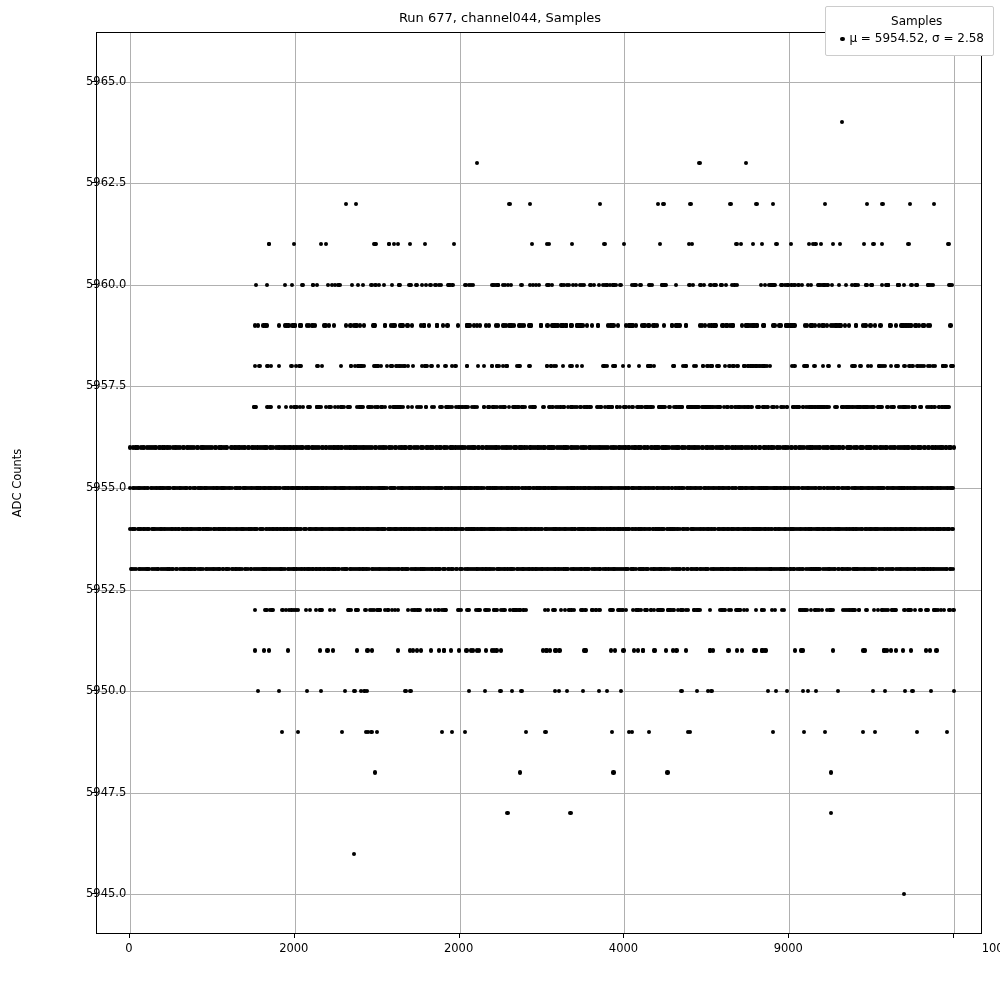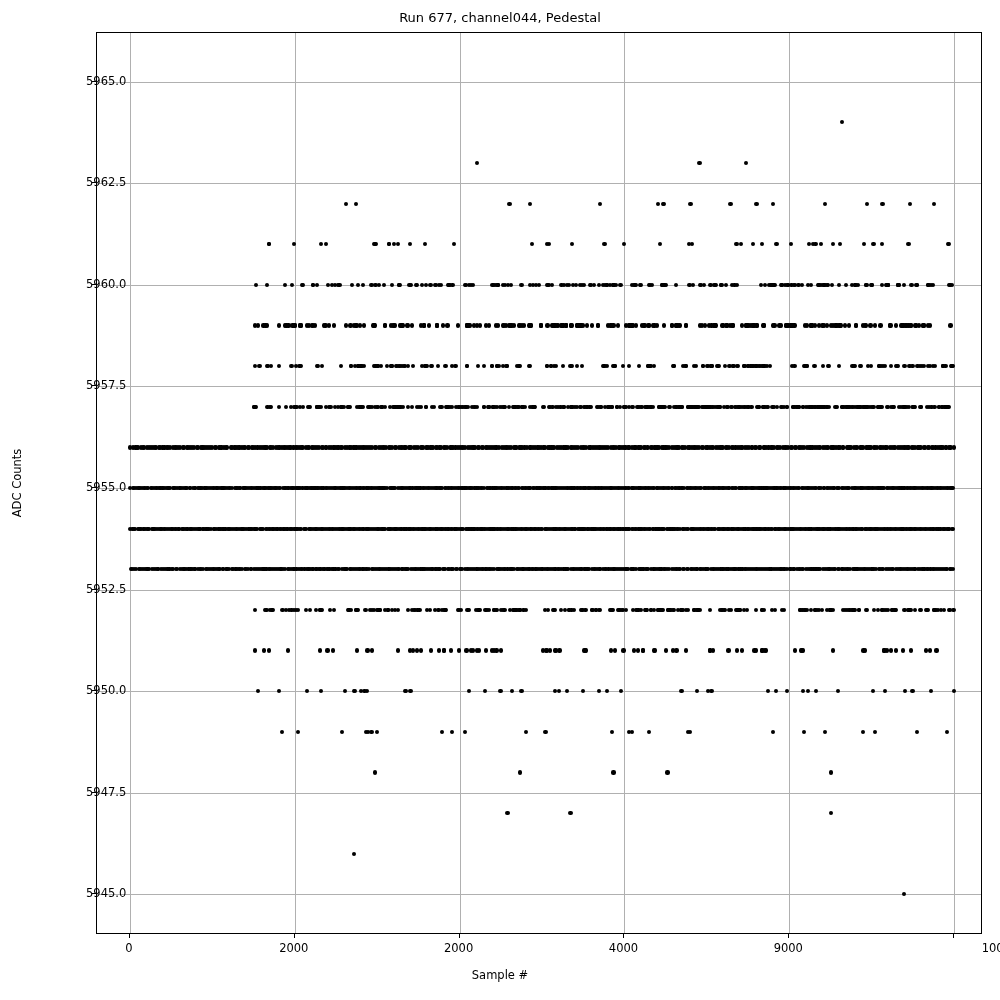--- a/index.html
+++ b/index.html
@@ -154,21 +154,21 @@
   }
   #legend .legend-text {
     font-size: 12px;
   }
 </style>
 </head>
 <body>
 
 <div id="figure">
 
-  <div id="chart-title">Run 677, channel044, Pedestal</div>
+  <div id="chart-title">Run 677, channel044, Samples</div>
 
   <div id="plot-area">
     <div id="gridlines">
         <div class="grid-line grid-v" style="left: 32.97px;"></div>
         <div class="grid-line grid-v" style="left: 197.8px;"></div>
         <div class="grid-line grid-v" style="left: 362.64px;"></div>
         <div class="grid-line grid-v" style="left: 527.48px;"></div>
         <div class="grid-line grid-v" style="left: 692.32px;"></div>
         <div class="grid-line grid-v" style="left: 857.15px;"></div>
         <div class="grid-line grid-h" style="top: 861.37px;"></div>
@@ -3552,19 +3552,27 @@
       <div class="yticklabel" style="top: 791.79px; width: 0px; left: 86px; transform: translate(-100%, -50%);">5947.5</div>
       <div class="yticklabel" style="top: 690.22px; width: 0px; left: 86px; transform: translate(-100%, -50%);">5950.0</div>
       <div class="yticklabel" style="top: 588.64px; width: 0px; left: 86px; transform: translate(-100%, -50%);">5952.5</div>
       <div class="yticklabel" style="top: 487.06px; width: 0px; left: 86px; transform: translate(-100%, -50%);">5955.0</div>
       <div class="yticklabel" style="top: 385.49px; width: 0px; left: 86px; transform: translate(-100%, -50%);">5957.5</div>
       <div class="yticklabel" style="top: 283.91px; width: 0px; left: 86px; transform: translate(-100%, -50%);">5960.0</div>
       <div class="yticklabel" style="top: 182.33px; width: 0px; left: 86px; transform: translate(-100%, -50%);">5962.5</div>
       <div class="yticklabel" style="top: 80.76px; width: 0px; left: 86px; transform: translate(-100%, -50%);">5965.0</div>
     </div>
 
-  <div id="xlabel">Sample #</div>
   <div id="ylabel-wrap">
     <div id="ylabel">ADC Counts</div>
   </div>
 
+  <div id="legend">
+    <div class="legend-title">Samples</div>
+    <div class="legend-row">
+      <span class="legend-marker">
+          <i></i>
+        </span>
+      <span class="legend-text">μ = 5954.52, σ = 2.58</span>
+    </div>
+  </div>
 
 </div>
 
 </body></html>

